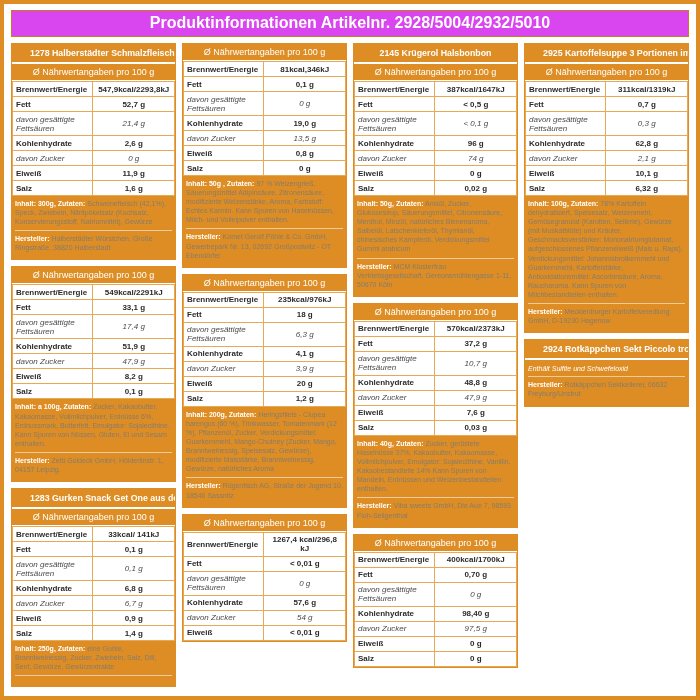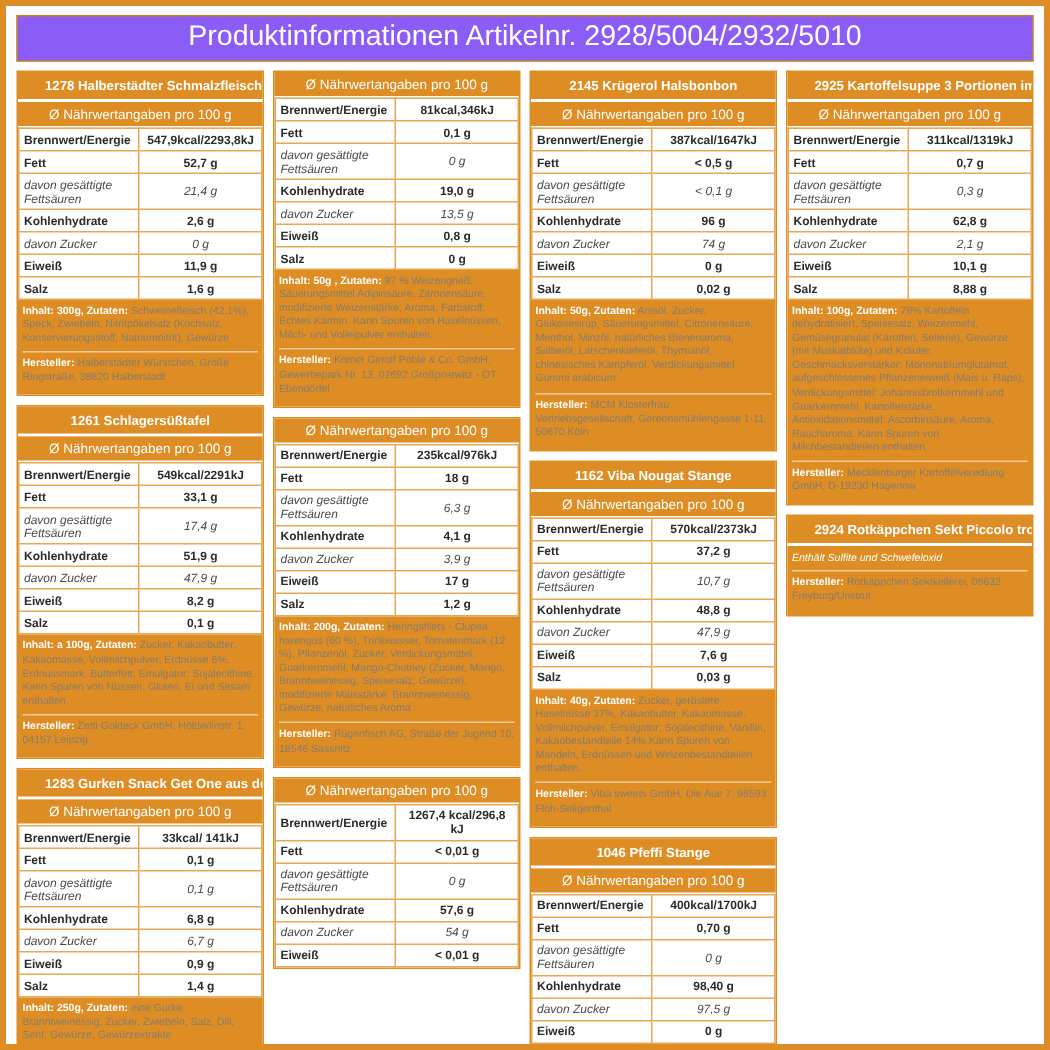--- a/index.html
+++ b/index.html
@@ -3,22 +3,22 @@
 <meta charset="utf-8">
 <style>
   html,body{margin:0;padding:0;}
   body{
     width:700px;height:700px;box-sizing:border-box;
     background:#ffffff;border:4px solid #DE8D24;
     font-family:"Liberation Sans", sans-serif;
     overflow:hidden;
   }
   .title-bar{
-    margin:6px 7px 6px;background:#8b5cf6;border:1px solid #c87d1c;
-    color:#fff;font-weight:normal;font-size:19px;text-align:center;
+    margin:6px 7px 6px;background:#d946ef;border:1px solid #c87d1c;
+    color:#fff;font-weight:bold;font-size:16px;text-align:center;
     padding:3px 0 4px;
   }
   #columns{display:flex;gap:6px;padding:0 7px;align-items:flex-start;}
   .col{flex:1;min-width:0;display:flex;flex-direction:column;gap:6px;}
   .card{border:1px solid #DE8D24;background:#fff;}
   .card-head{
     background:#DE8D24;color:#fff;font-weight:bold;font-size:8.8px;
     text-align:center;padding:4px 18px;white-space:nowrap;overflow:hidden;
     border-bottom:2px solid #fff;
   }
@@ -83,21 +83,20 @@
         </tr>
       </tbody>
     </table>
     <div class="orange-block">
       <p class="sect"><span class="lead">Inhalt: 300g, Zutaten:</span> <span>Schweinefleisch (42,1%), Speck, Zwiebeln, Nitritpökelsalz (Kochsalz, Konservierungsstoff, Natriumnitrit), Gewürze</span></p>
       <p class="sect"><span class="lead">Hersteller:</span> <span>Halberstädter Würstchen, Große Ringstraße, 38820 Halberstadt</span></p>
     </div>
   </div>
 
   <div class="card">
-    <div class="card-head">1261 Schlagersüßtafel</div>
     <div class="card-sub">Ø Nährwertangaben pro 100 g</div>
     <table class="nutri">
       <tbody>
         <tr class="main">
           <td>Brennwert/Energie</td>
           <td class="val">549kcal/2291kJ</td>
         </tr>
         <tr class="main">
           <td>Fett</td>
           <td class="val">33,1 g</td>
@@ -231,21 +230,21 @@
         <tr class="main">
           <td>Kohlenhydrate</td>
           <td class="val">4,1 g</td>
         </tr>
         <tr class="sub">
           <td>davon Zucker</td>
           <td class="val">3,9 g</td>
         </tr>
         <tr class="main">
           <td>Eiweiß</td>
-          <td class="val">17 g</td>
+          <td class="val">20 g</td>
         </tr>
         <tr class="main">
           <td>Salz</td>
           <td class="val">1,2 g</td>
         </tr>
       </tbody>
     </table>
     <div class="orange-block">
       <p class="sect"><span class="lead">Inhalt: 200g, Zutaten:</span> <span>Heringsfilets - Clupea harengus (60 %), Trinkwasser, Tomatenmark (12 %), Pflanzenöl, Zucker, Verdickungsmittel: Guarkernmehl, Mango-Chutney (Zucker, Mango, Branntweinessig, Speisesalz, Gewürze), modifizierte Maisstärke, Branntweinessig, Gewürze, natürliches Aroma</span></p>
       <p class="sect"><span class="lead">Hersteller:</span> <span>Rügenfisch AG, Straße der Jugend 10, 18546 Sassnitz</span></p>
@@ -322,21 +321,20 @@
         </tr>
       </tbody>
     </table>
     <div class="orange-block">
       <p class="sect"><span class="lead">Inhalt: 50g, Zutaten:</span> <span>Anisöl, Zucker, Glukosesirup, Säuerungsmittel, Citronensäure, Menthol, Minzöl, natürliches Bienenaroma, Salbeiöl, Latschenkieferöl, Thymianöl, chinesisches Kampferöl, Verdickungsmittel Gummi arabicum</span></p>
       <p class="sect"><span class="lead">Hersteller:</span> <span>MCM Klosterfrau Vertriebsgesellschaft, Gereonsmühlengasse 1-11, 50670 Köln</span></p>
     </div>
   </div>
 
   <div class="card">
-    <div class="card-head">1162 Viba Nougat Stange</div>
     <div class="card-sub">Ø Nährwertangaben pro 100 g</div>
     <table class="nutri">
       <tbody>
         <tr class="main">
           <td>Brennwert/Energie</td>
           <td class="val">570kcal/2373kJ</td>
         </tr>
         <tr class="main">
           <td>Fett</td>
           <td class="val">37,2 g</td>
@@ -363,21 +361,20 @@
         </tr>
       </tbody>
     </table>
     <div class="orange-block">
       <p class="sect"><span class="lead">Inhalt: 40g, Zutaten:</span> <span>Zucker, geröstete Haselnüsse 37%, Kakaobutter, Kakaomasse, Vollmilchpulver, Emulgator: Sojalecithine, Vanillin, Kakaobestandteile 14% Kann Spuren von Mandeln, Erdnüssen und Weizenbestandteilen enthalten.</span></p>
       <p class="sect"><span class="lead">Hersteller:</span> <span>Viba sweets GmbH, Die Aue 7, 98593 Floh-Seligenthal</span></p>
     </div>
   </div>
 
   <div class="card">
-    <div class="card-head">1046 Pfeffi Stange</div>
     <div class="card-sub">Ø Nährwertangaben pro 100 g</div>
     <table class="nutri">
       <tbody>
         <tr class="main">
           <td>Brennwert/Energie</td>
           <td class="val">400kcal/1700kJ</td>
         </tr>
         <tr class="main">
           <td>Fett</td>
           <td class="val">0,70 g</td>
@@ -432,21 +429,21 @@
         <tr class="sub">
           <td>davon Zucker</td>
           <td class="val">2,1 g</td>
         </tr>
         <tr class="main">
           <td>Eiweiß</td>
           <td class="val">10,1 g</td>
         </tr>
         <tr class="main">
           <td>Salz</td>
-          <td class="val">8,88 g</td>
+          <td class="val">6,32 g</td>
         </tr>
       </tbody>
     </table>
     <div class="orange-block">
       <p class="sect"><span class="lead">Inhalt: 100g, Zutaten:</span> <span>78% Kartoffeln dehydratisiert, Speisesalz, Weizenmehl, Gemüsegranulat (Karotten, Sellerie), Gewürze (mit Muskatblüte) und Kräuter, Geschmacksverstärker: Mononatriumglutamat, aufgeschlossenes Pflanzeneiweiß (Mais u. Raps), Verdickungsmittel: Johannisbrotkernmehl und Guarkernmehl, Kartoffelstärke, Antioxidationsmittel: Ascorbinsäure, Aroma, Raucharoma. Kann Spuren von Milchbestandteilen enthalten.</span></p>
       <p class="sect"><span class="lead">Hersteller:</span> <span>Mecklenburger Kartoffelveredlung GmbH, D-19230 Hagenow</span></p>
     </div>
   </div>
 
   <div class="card">

